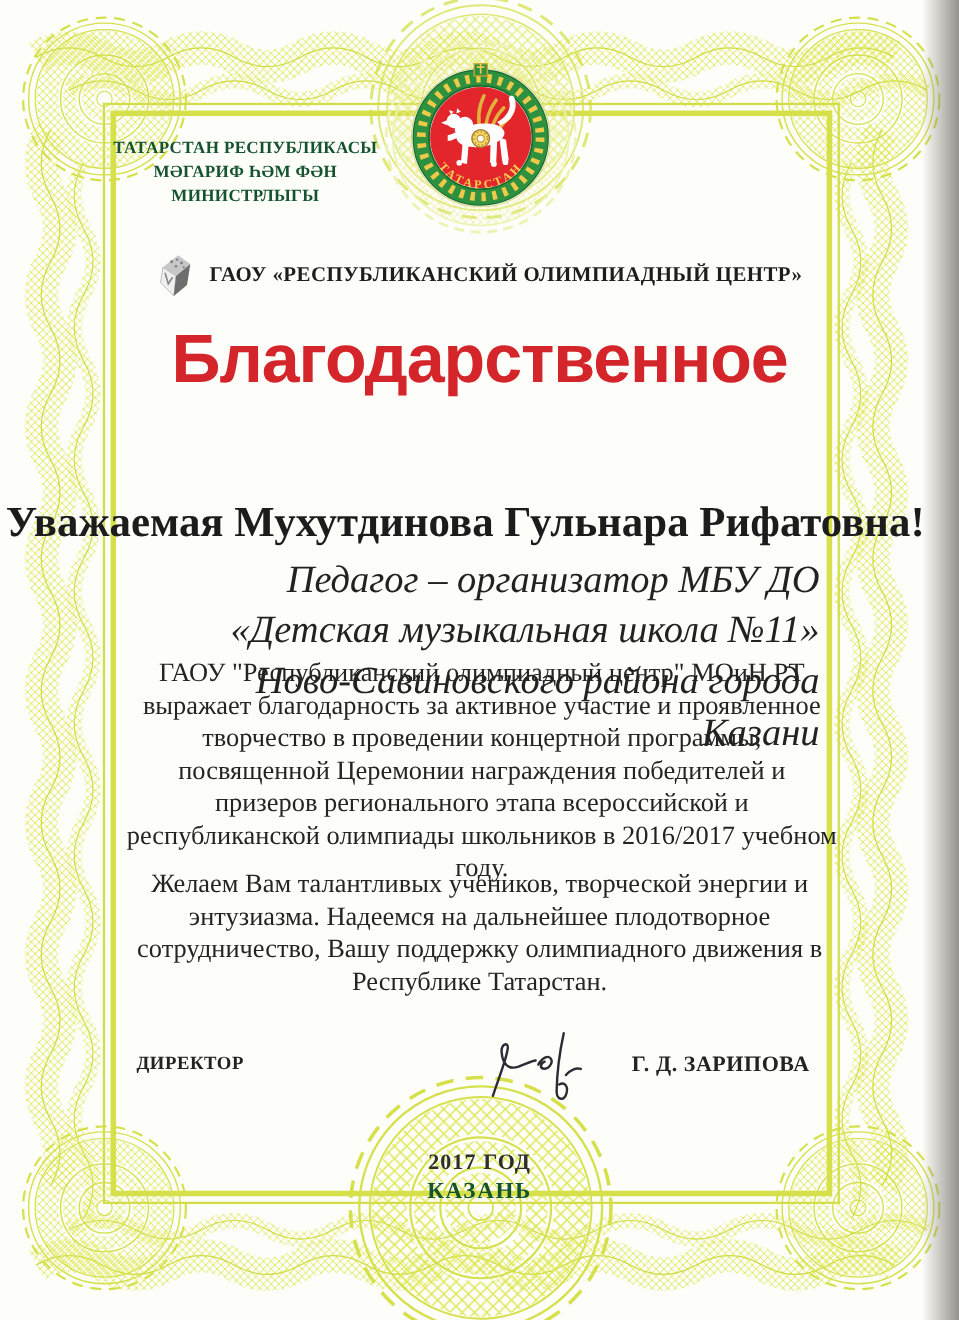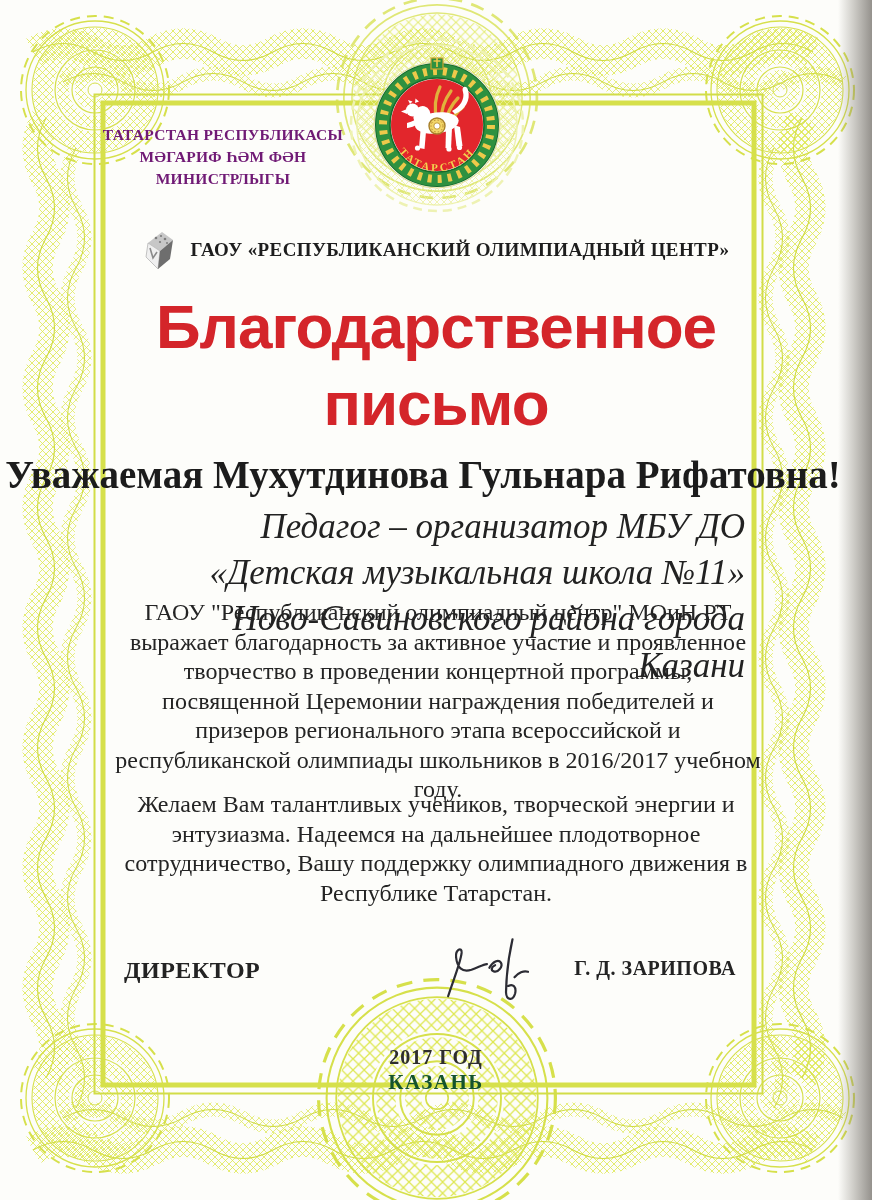--- a/index.html
+++ b/index.html
@@ -4,21 +4,21 @@
 <style>
   html,body{margin:0;padding:0;background:#e8e8e8;}
   .page{
     position:relative;width:872px;height:1200px;background:#fdfdfa;
     overflow:hidden;font-family:"Liberation Serif","DejaVu Serif",serif;color:#262626;
   }
   .deco{position:absolute;left:0;top:0;z-index:0;}
   .preline{white-space:pre-line;}
   .ministry{
     position:absolute;z-index:2;text-align:center;font-weight:bold;
-    font-size:15.5px;line-height:1.42;color:#701a75;letter-spacing:.3px;
+    font-size:15.5px;line-height:1.42;color:#14532d;letter-spacing:.3px;
   }
   .ministry-left{left:92px;top:124px;width:262px;}
   .ministry-right{left:492px;top:130px;width:290px;}
   .emblem-wrap{position:absolute;left:337px;top:22px;width:200px;height:206px;z-index:2;}
   .org-row{
     position:absolute;left:0;right:0;top:228px;z-index:2;
     display:flex;justify-content:center;align-items:center;gap:12px;
   }
   .org-line{font-weight:bold;font-size:19px;letter-spacing:.4px;color:#1d1d1d;}
   .doc-title{
@@ -30,21 +30,21 @@
     position:absolute;left:0;right:26px;top:452px;z-index:2;text-align:center;
     font-weight:bold;font-size:39px;color:#1c1c1c;
   }
   .position-line{
     position:absolute;left:131px;top:504px;width:614px;z-index:2;text-align:right;
     font-style:italic;font-size:35px;line-height:1.32;color:#222;
   }
   .body-p{position:absolute;z-index:2;text-align:center;font-size:24px;line-height:29.5px;color:#242424;}
   .body-p1{left:114px;top:598px;width:648px;}
   .body-p2{left:110px;top:790px;width:652px;}
-  .sign-label{position:absolute;left:124px;top:957px;z-index:2;font-weight:bold;font-size:24px;letter-spacing:.5px;color:#232323;}
+  .sign-label{position:absolute;left:124px;top:957px;z-index:2;font-weight:bold;font-size:17px;letter-spacing:.5px;color:#232323;}
   .sign-name{position:absolute;right:136px;top:957px;z-index:2;font-weight:bold;font-size:20px;letter-spacing:.5px;color:#232323;}
   .signature-wrap{position:absolute;left:428px;top:934px;width:120px;height:80px;z-index:2;transform:rotate(-6deg);}
   .footer-year{position:absolute;left:0;right:0;top:1046px;z-index:2;text-align:center;font-weight:bold;font-size:20px;letter-spacing:1px;color:#2e2e2e;}
   .footer-city{position:absolute;left:0;right:0;top:1070px;z-index:2;text-align:center;font-weight:bold;font-size:21px;letter-spacing:1.5px;color:#14532d;}
   .scan-edge{
     position:absolute;top:0;right:0;width:34px;height:1200px;z-index:3;
     background:linear-gradient(90deg,rgba(140,136,128,0) 0%,rgba(138,134,126,.40) 45%,rgba(108,104,98,.72) 100%);
   }
 </style>
 </head>
@@ -182,21 +182,20 @@
       </g>
       <path d="M6,15 L18,23 L16,41 L4,29 Z" fill="#f0f0f0" stroke="#b5b5b5" stroke-width="0.8"></path>
       <path d="M8,20 L11,30 L15,24" fill="none" stroke="#8a8a8a" stroke-width="1.6"></path>
       <path d="M18,23 L31,12 L28,31 L16,41 Z" fill="#6e6e6e"></path>
     </svg>
     <span class="org-line">ГАОУ «РЕСПУБЛИКАНСКИЙ ОЛИМПИАДНЫЙ ЦЕНТР»</span>
   </div>
 
   <div class="doc-title">
     <div>Благодарственное</div>
-    <div>письмо</div>
   </div>
 
   <div class="salutation">Уважаемая Мухутдинова Гульнара Рифатовна!</div>
   <div class="position-line">Педагог – организатор МБУ ДО «Детская музыкальная школа №11» Ново-Савиновского района города Казани</div>
 
   <div class="body-p body-p1">ГАОУ "Республиканский олимпиадный центр" МОиН РТ выражает благодарность за  активное участие и проявленное творчество в проведении концертной программы, посвященной Церемонии награждения победителей и призеров регионального этапа всероссийской и республиканской олимпиады школьников в 2016/2017 учебном году.</div>
   <div class="body-p body-p2">Желаем Вам талантливых учеников, творческой энергии и энтузиазма. Надеемся на дальнейшее плодотворное сотрудничество, Вашу поддержку олимпиадного движения в Республике Татарстан.</div>
 
   <div class="sign-label">ДИРЕКТОР</div>
   <div class="signature-wrap">

